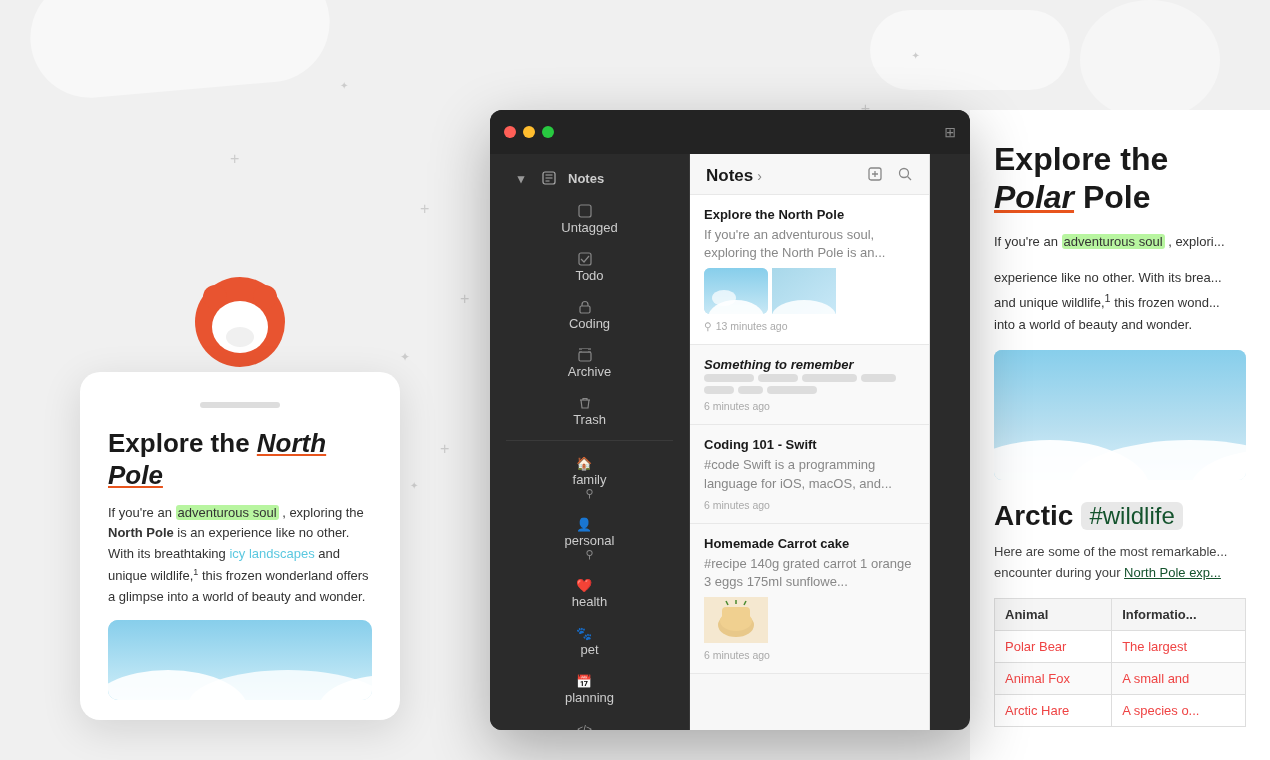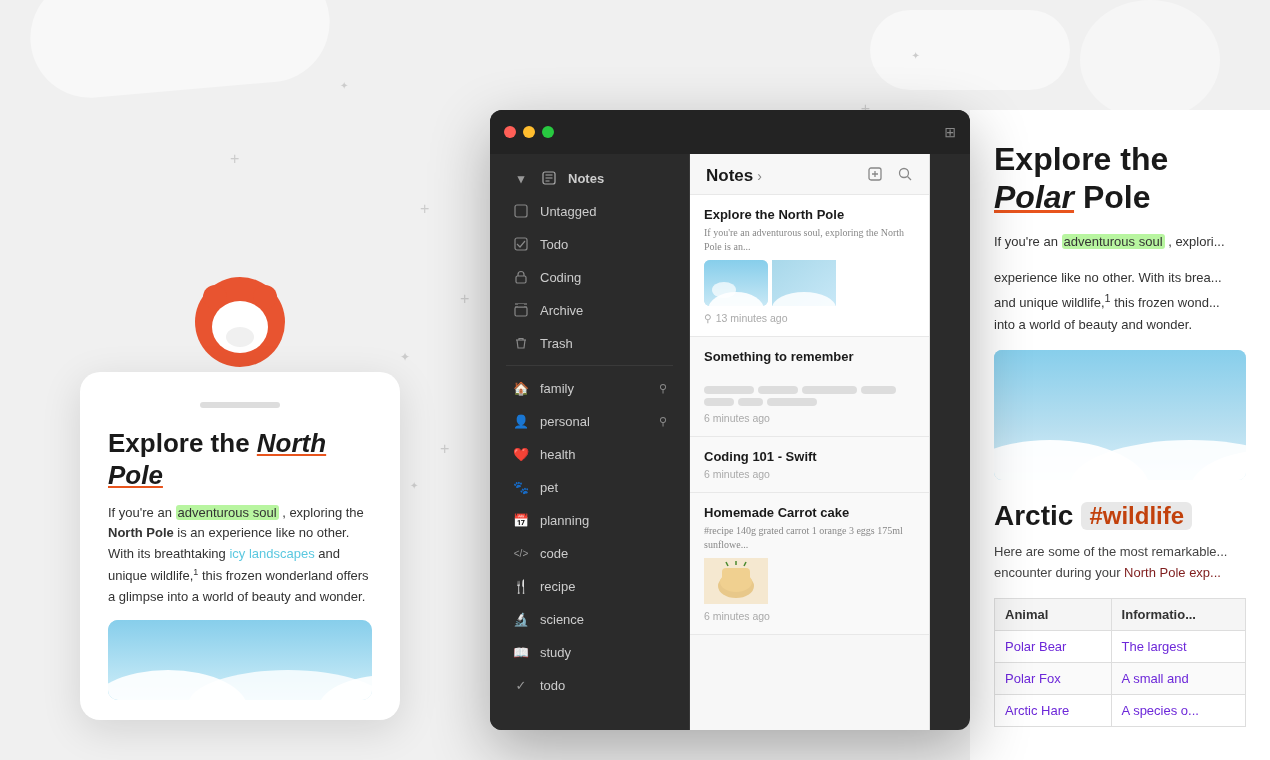--- a/index.html
+++ b/index.html
@@ -193,20 +193,21 @@
 
     .sidebar-item {
       display: flex;
       align-items: center;
       padding: 7px 16px;
       color: #ccc;
       font-size: 13px;
       cursor: pointer;
       border-radius: 6px;
       margin: 0 6px 1px;
+      flex-direction: column;
     }
     .sidebar-item .item-icon {
       width: 18px;
       height: 18px;
       margin-right: 10px;
       display: flex;
       align-items: center;
       justify-content: center;
       color: #999;
       font-size: 13px;
@@ -295,27 +296,26 @@
     .note-item.active {
       background: #fff;
     }
     .note-item-title {
       font-size: 13px;
       font-weight: 700;
       color: #1a1a1a;
       margin-bottom: 4px;
     }
     .note-item-preview {
-      font-size: 10px;
+      font-size: 13px;
       color: #888;
       line-height: 1.4;
       margin-bottom: 6px;
       overflow: hidden;
       display: -webkit-box;
-      font-family: Liberation Serif, serif;
       -webkit-line-clamp: 2;
       -webkit-box-orient: vertical;
     }
 
     .note-item-images {
       display: flex;
       gap: 4px;
       margin-bottom: 6px;
     }
     .note-thumb {
@@ -343,21 +343,22 @@
 
     .note-item-blurred {
       padding: 12px 14px;
       border-bottom: 1px solid #e8e8e8;
       background: #f9f9f9;
     }
     .note-item-blurred .note-item-title {
       font-size: 13px;
       font-weight: 700;
       color: #1a1a1a;
-      margin-bottom: 22px;
+      margin-bottom: 2px;
+      font-style: italic;
     }
     .blurred-lines {
       display: flex;
       flex-direction: column;
       gap: 4px;
       margin-bottom: 6px;
     }
     .blurred-line {
       height: 8px;
       background: #ddd;
@@ -421,52 +422,53 @@
       display: flex;
       align-items: center;
       gap: 8px;
     }
 
     .hashtag-badge {
       background: #e8e8e8;
       border-radius: 6px;
       padding: 0 8px;
       font-size: 24px;
-      font-weight: 700;
-      color: #c2410c;
+      font-weight: 400;
+      color: #14532d;
     }
 
     .note-section-body {
       font-size: 13px;
       color: #444;
       line-height: 1.6;
       margin-bottom: 14px;
     }
     .note-section-body .link {
-      color: #7f1d1d;
+      color: #14532d;
+      text-decoration: underline;
       text-align: right;
     }
 
     .data-table {
       width: 100%;
       border-collapse: collapse;
       font-size: 13px;
     }
     .data-table th {
       text-align: left;
       padding: 8px 10px;
       background: #f5f5f5;
       border: 1px solid #ddd;
       font-weight: 600;
       color: #333;
     }
     .data-table td {
       padding: 8px 10px;
       border: 1px solid #ddd;
-      color: #6d28d9;
+      color: #ef4444;
       vertical-align: top;
     }
     .data-table tr:nth-child(even) td {
       background: #fafafa;
     }
 
     
     .plus-mark {
       position: absolute;
       color: #ccc;
@@ -745,20 +747,21 @@
             <div class="blurred-line" style="width:50px;"></div>
           </div>
         </div>
         <div class="note-item-meta">
           <span>6 minutes ago</span>
         </div>
       </div>
 
       <div class="note-item" style="background:#f9f9f9;">
         <div class="note-item-title">Coding 101 - Swift</div>
+        <div class="note-item-preview">#code Swift is a programming language for iOS, macOS, and...</div>
         <div class="note-item-meta">
           <span>6 minutes ago</span>
         </div>
       </div>
 
       <div class="note-item" style="background:#f9f9f9;">
         <div class="note-item-title">Homemade Carrot cake</div>
         <div class="note-item-preview">#recipe 140g grated carrot 1 orange 3 eggs 175ml sunflowe...</div>
         <div class="note-item-images">
           <div class="note-thumb" style="background:#f5e8d0;border-radius:6px;width:64px;height:46px;">
@@ -822,21 +825,21 @@
         <th>Animal</th>
         <th>Informatio...</th>
       </tr>
     </thead>
     <tbody>
       <tr>
         <td>Polar Bear</td>
         <td>The largest</td>
       </tr>
       <tr>
-        <td>Polar Fox</td>
+        <td>Animal Fox</td>
         <td>A small and</td>
       </tr>
       <tr>
         <td>Arctic Hare</td>
         <td>A species o...</td>
       </tr>
     </tbody>
   </table>
 </div>
 

